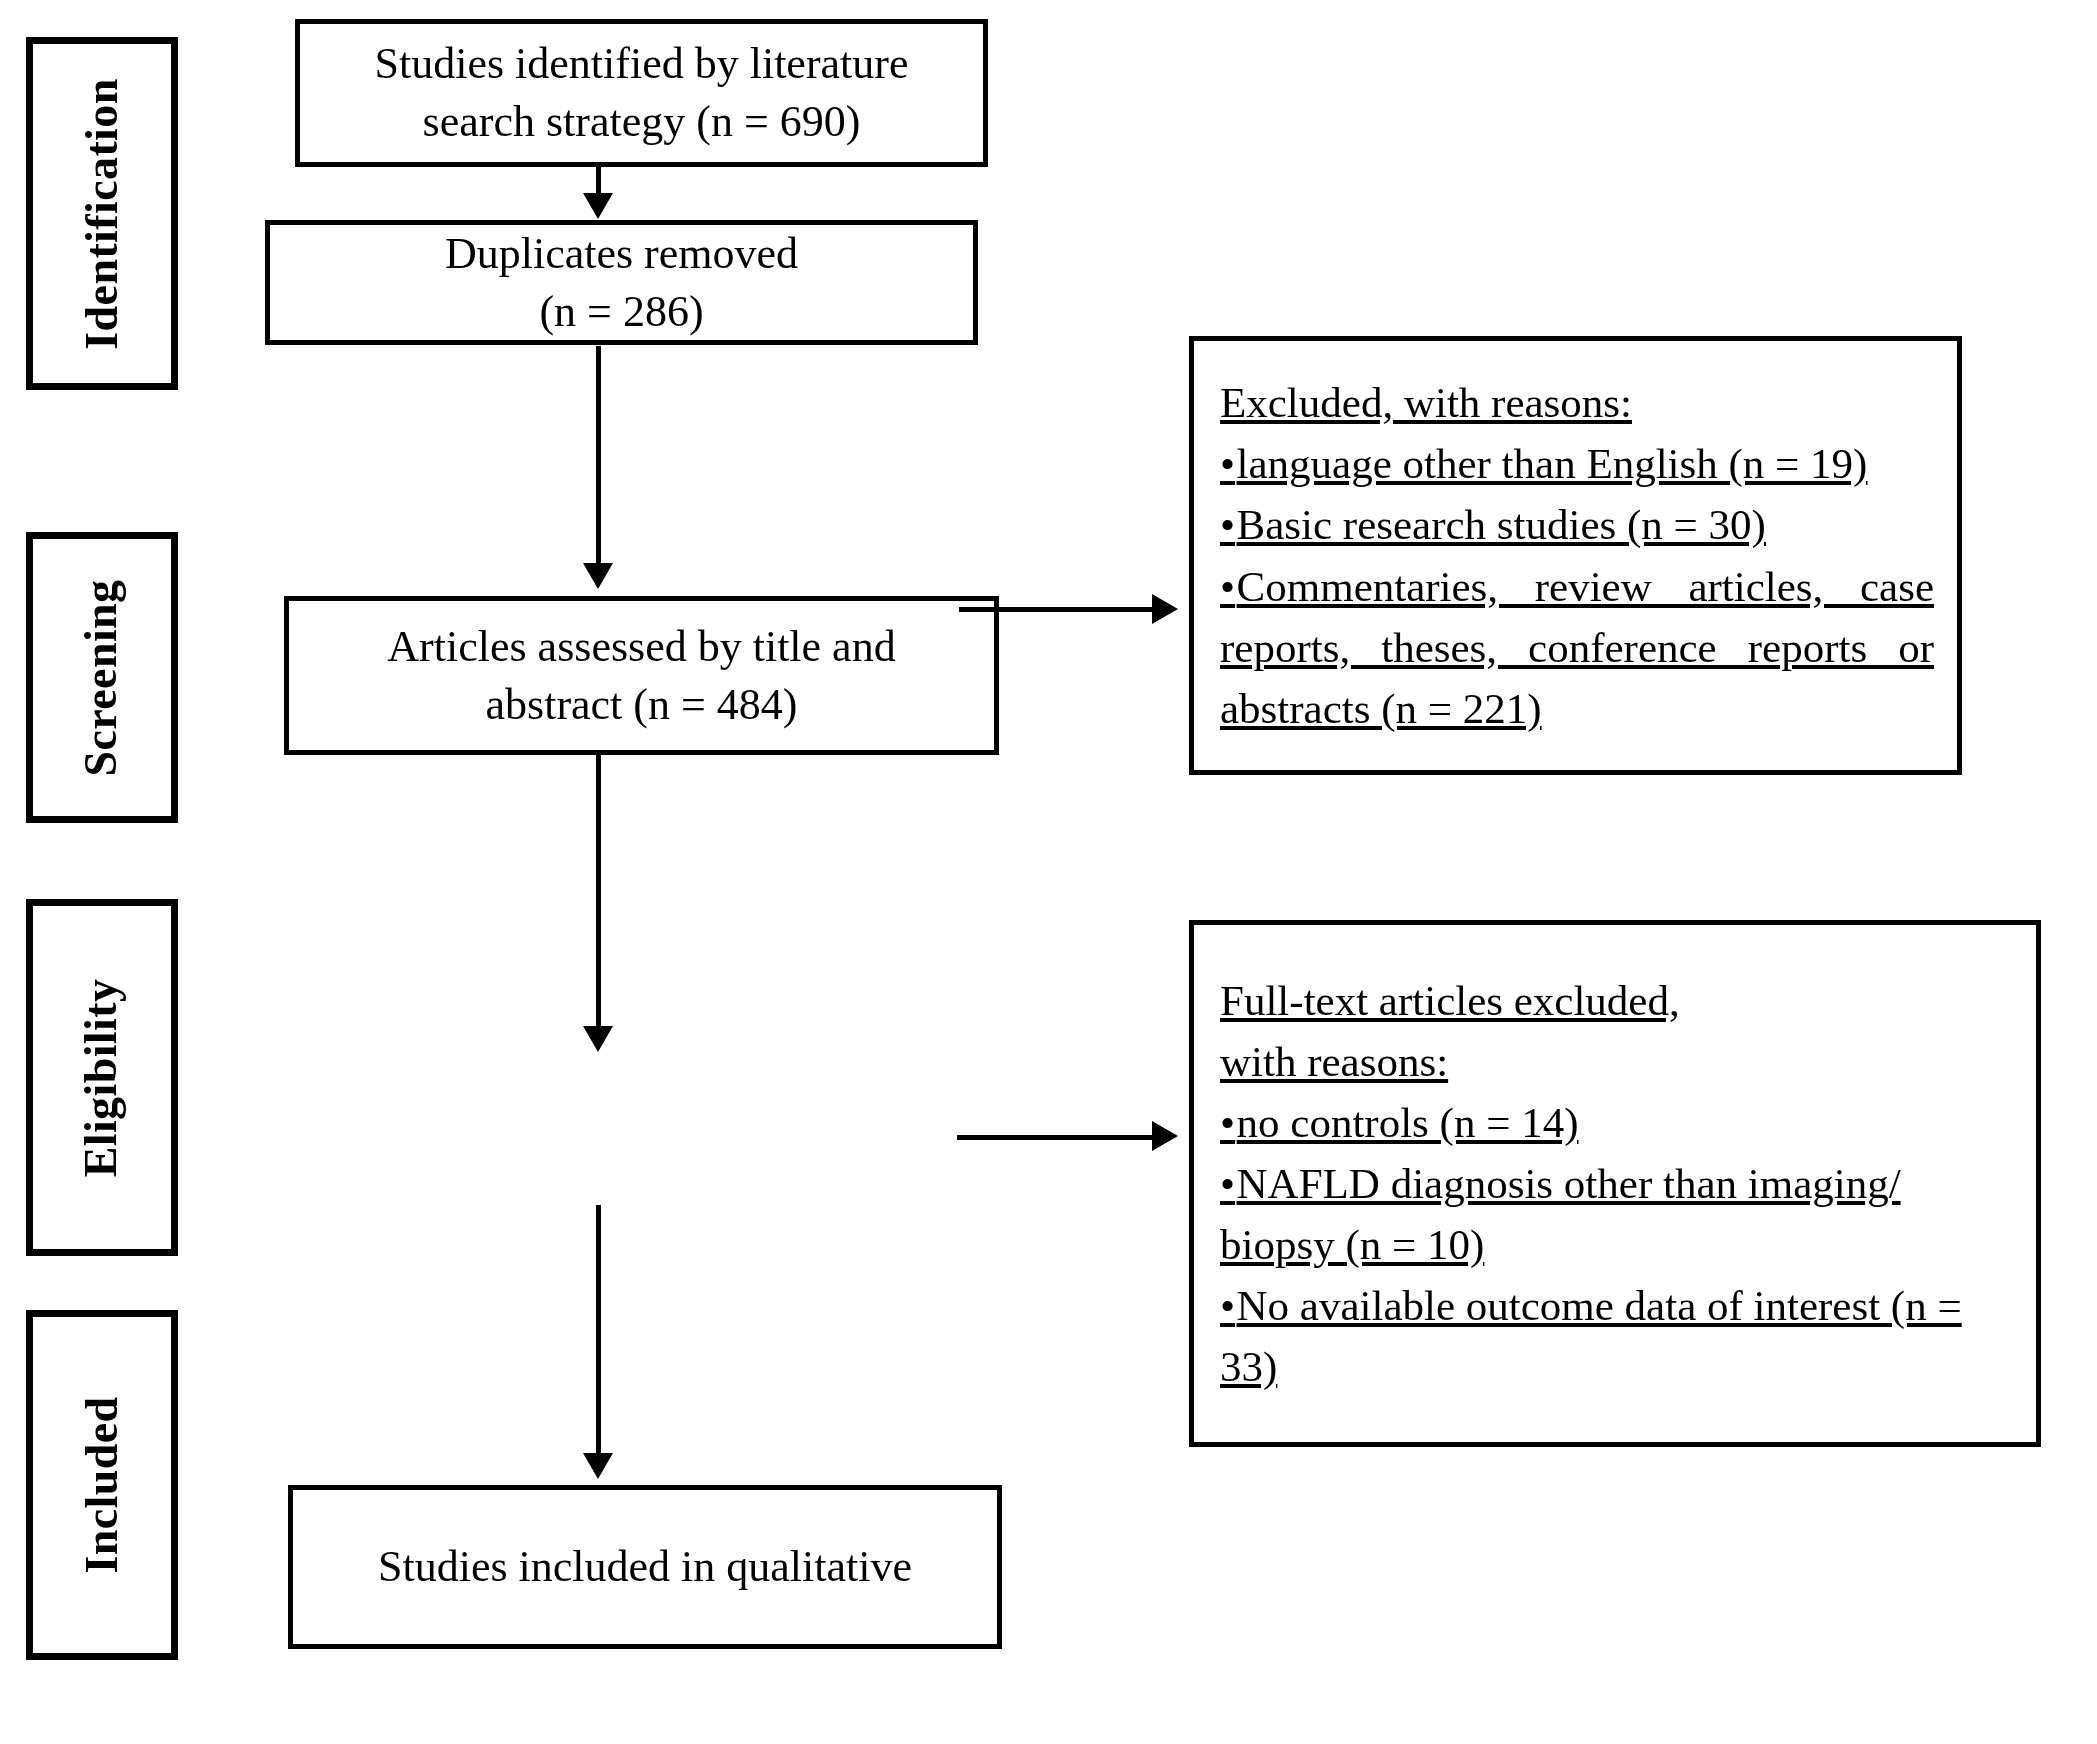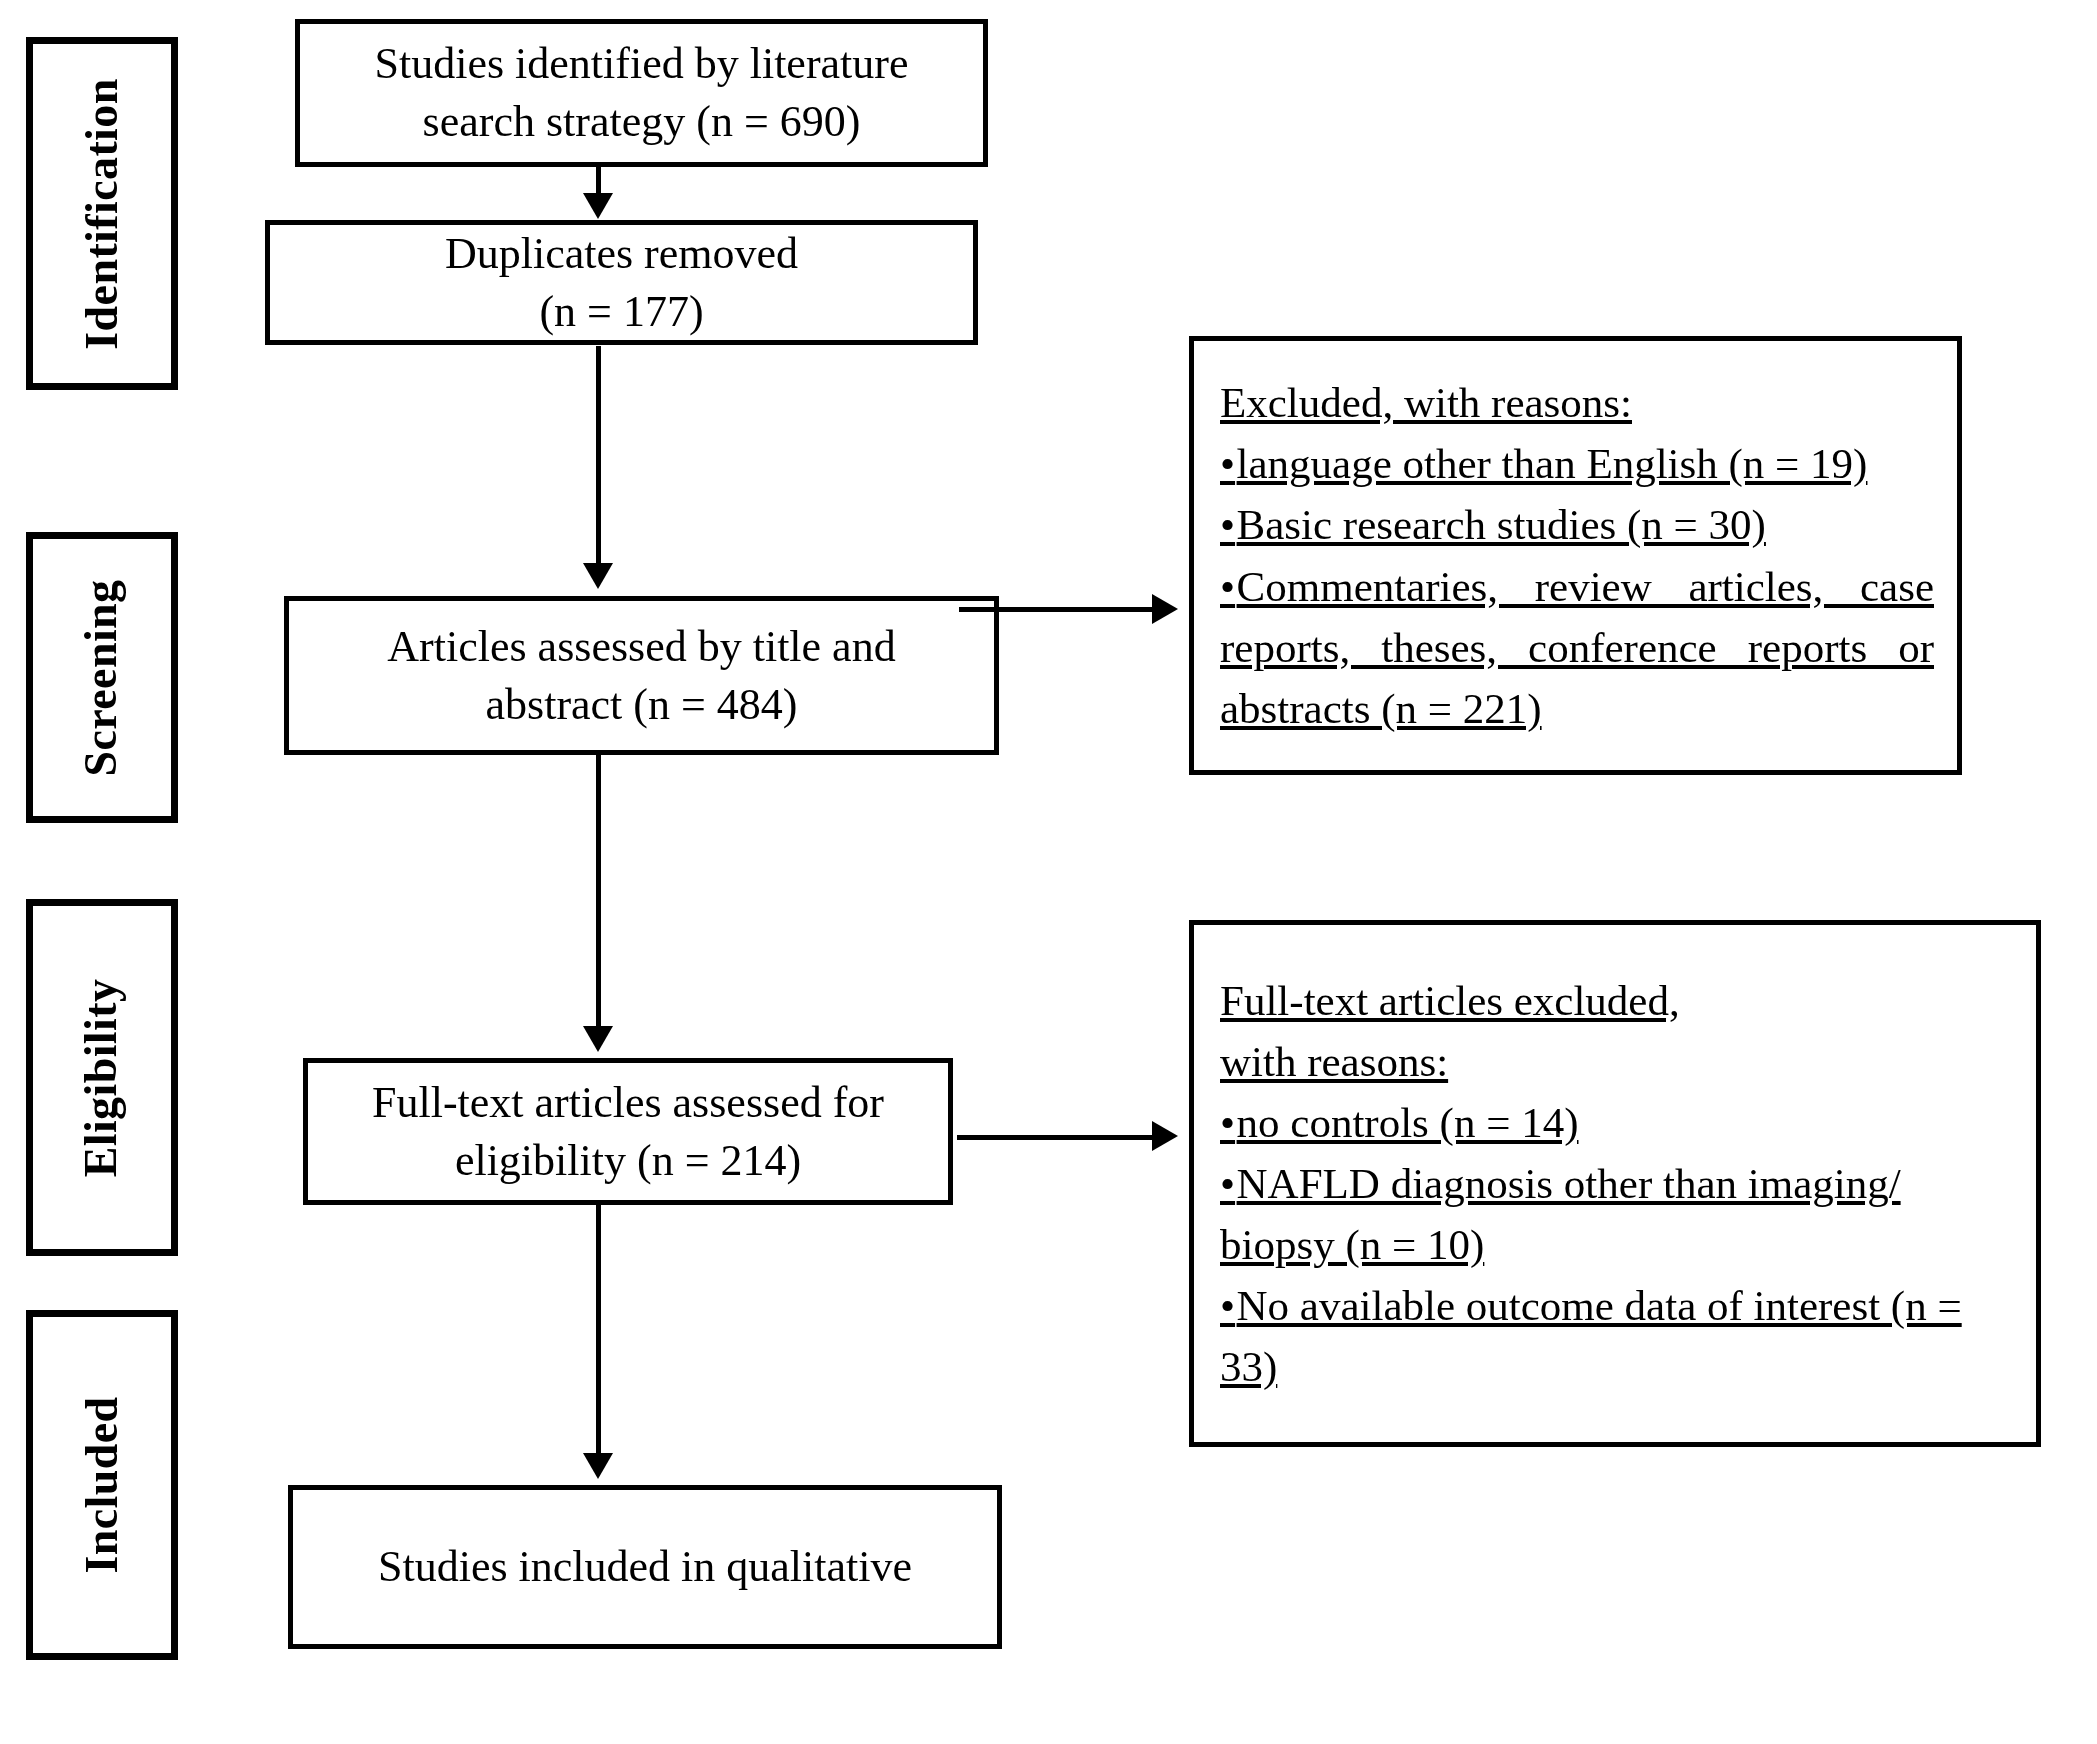--- a/index.html
+++ b/index.html
@@ -129,37 +129,31 @@
   <div class="box flow-box" style="left:295px; top:18.6px; width:693px; height:148px;">
     <div class="flow-text">
       <div>Studies identified by literature</div>
       <div>search strategy (n = 690)</div>
     </div>
   </div>
 
   <div class="box flow-box" style="left:265px; top:220px; width:713px; height:125px;">
     <div class="flow-text">
       <div>Duplicates removed</div>
-      <div>(n = 177)</div>
+      <div>(n = 286)</div>
     </div>
   </div>
 
   <div class="box flow-box" style="left:284px; top:596px; width:715px; height:159px;">
     <div class="flow-text">
       <div>Articles assessed by title and</div>
       <div>abstract   (n = 484)</div>
     </div>
   </div>
 
-  <div class="box flow-box" style="left:303px; top:1058px; width:650px; height:147px;">
-    <div class="flow-text">
-      <div>Full-text articles assessed for</div>
-      <div>eligibility    (n = 214)</div>
-    </div>
-  </div>
 
   <div class="box flow-box" style="left:288px; top:1485px; width:714px; height:164px;">
     <div class="flow-text">
       <div>Studies included in qualitative</div>
     </div>
   </div>
 
   <div class="box excl-box" style="left:1189px; top:336px; width:773px; height:439px;">
     <div class="excl-text">
       <div>Excluded, with reasons:</div>

